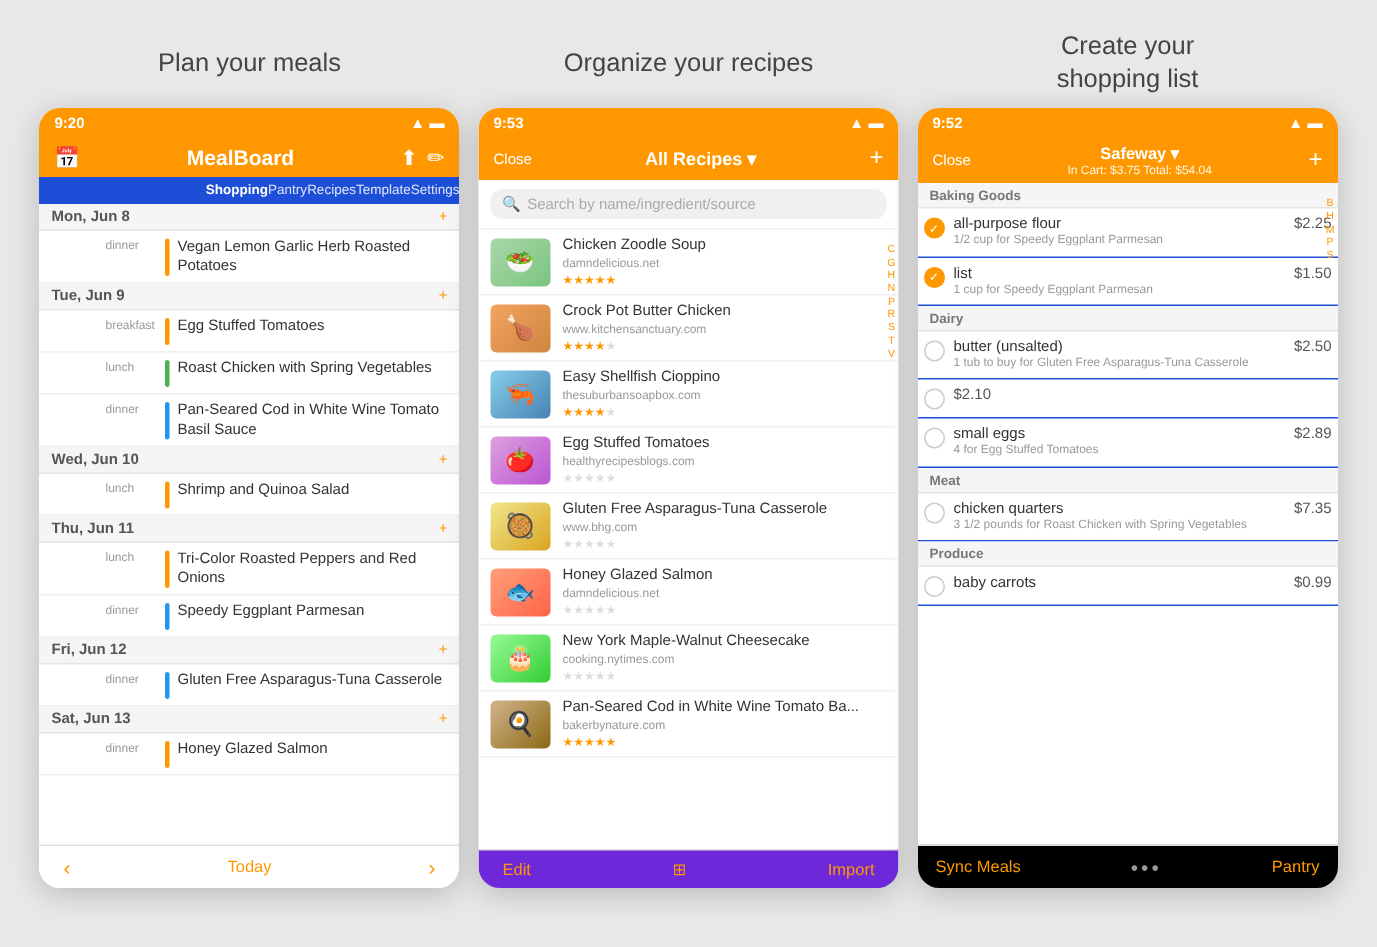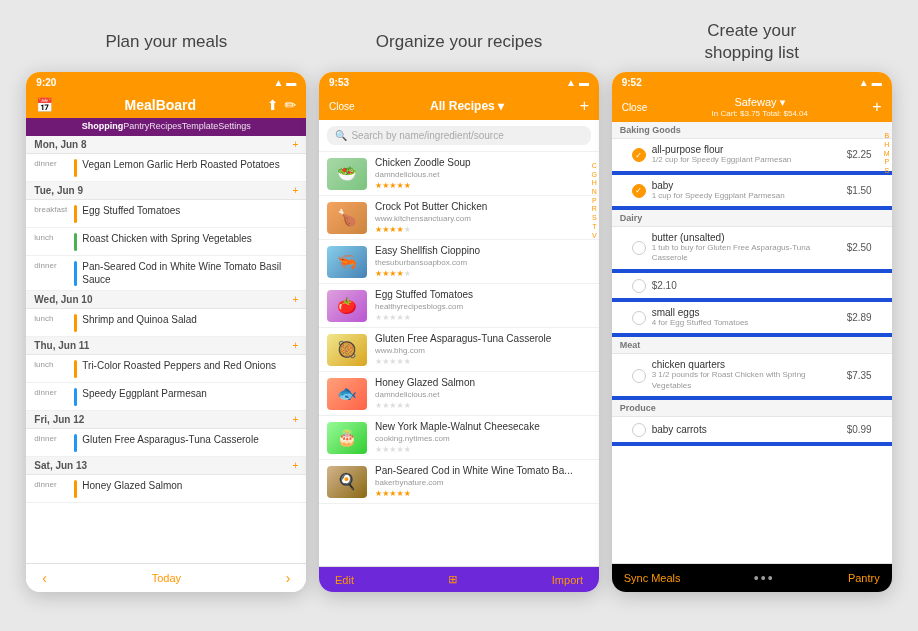--- a/index.html
+++ b/index.html
@@ -74,23 +74,23 @@
       padding: 5px 10px;
       display: flex;
       align-items: center;
       justify-content: space-between;
       color: white;
     }
     .app-title { font-size: 14px; font-weight: 600; color: white; text-align: center; flex: 1; }
     .header-icon { font-size: 14px; color: white; }
 
     .nav-bar-1 {
-      background: #701a75;
-      display: flex;
-      justify-content: center;
+      background: #1d4ed8;
+      display: flex;
+      justify-content: flex-end;
       padding: 3px 0 5px;
     }
     .nav-item {
       color: white;
       font-size: 9px;
       text-align: center;
       opacity: 0.85;
     }
     .nav-item.active { opacity: 1; font-weight: 600; }
 
@@ -114,20 +114,21 @@
       padding: 4px 8px;
       border-bottom: 1px solid #f0f0f0;
       min-height: 28px;
     }
     .meal-type {
       font-size: 8px;
       color: #999;
       width: 40px;
       min-width: 40px;
       padding-top: 1px;
+      margin-left: 36px;
     }
     .meal-accent { width: 3px; min-width: 3px; margin: 1px 5px 0 0; align-self: stretch; border-radius: 2px; }
     .meal-name { font-size: 10px; color: #333; flex: 1; line-height: 1.3; }
 
     .bottom-nav-1 {
       background: white;
       border-top: 1px solid #e0e0e0;
       display: flex;
       justify-content: space-between;
       padding: 6px 16px;
@@ -216,39 +217,39 @@
     .app-header-3 {
       background: #FF9800;
       padding: 4px 10px;
       color: white;
     }
     .header-3-top {
       display: flex;
       align-items: center;
       justify-content: space-between;
     }
-    .store-name { font-size: 11px; font-weight: 400; flex: 1; }
+    .store-name { font-size: 11px; font-weight: 700; flex: 1; }
     .store-sub { font-size: 8px; font-weight: 400; opacity: 0.9; }
 
     .shopping-content { flex: 1; overflow: hidden; background: white; }
 
     .category-header {
       background: #f5f5f5;
       padding: 3px 8px;
       font-size: 9px;
       font-weight: 600;
       color: #777;
       border-bottom: 1px solid #e5e5e5;
     }
 
     .shop-item {
       display: flex;
-      align-items: center;
-      padding: 5px 20px;
-      border-bottom: 4px solid #1d4ed8;
+      align-items: flex-start;
+      padding: 5px 4px;
+      border-bottom: 1px solid #1d4ed8;
       gap: 6px;
     }
     .checkbox {
       width: 14px;
       height: 14px;
       border-radius: 50%;
       border: 1.5px solid #ccc;
       flex-shrink: 0;
       margin-top: 1px;
       display: flex;
@@ -556,21 +557,21 @@
           <div class="checkbox checked"></div>
           <div class="shop-item-info">
             <div class="shop-item-name">all-purpose flour</div>
             <div class="shop-item-sub">1/2 cup for Speedy Eggplant Parmesan</div>
           </div>
           <div class="shop-item-price">$2.25</div>
         </div>
         <div class="shop-item">
           <div class="checkbox checked"></div>
           <div class="shop-item-info">
-            <div class="shop-item-name">baby</div>
+            <div class="shop-item-name">list</div>
             <div class="shop-item-sub">1 cup for Speedy Eggplant Parmesan</div>
           </div>
           <div class="shop-item-price">$1.50</div>
         </div>
 
         <div class="category-header">Dairy</div>
         <div class="shop-item">
           <div class="checkbox"></div>
           <div class="shop-item-info">
             <div class="shop-item-name">butter (unsalted)</div>

